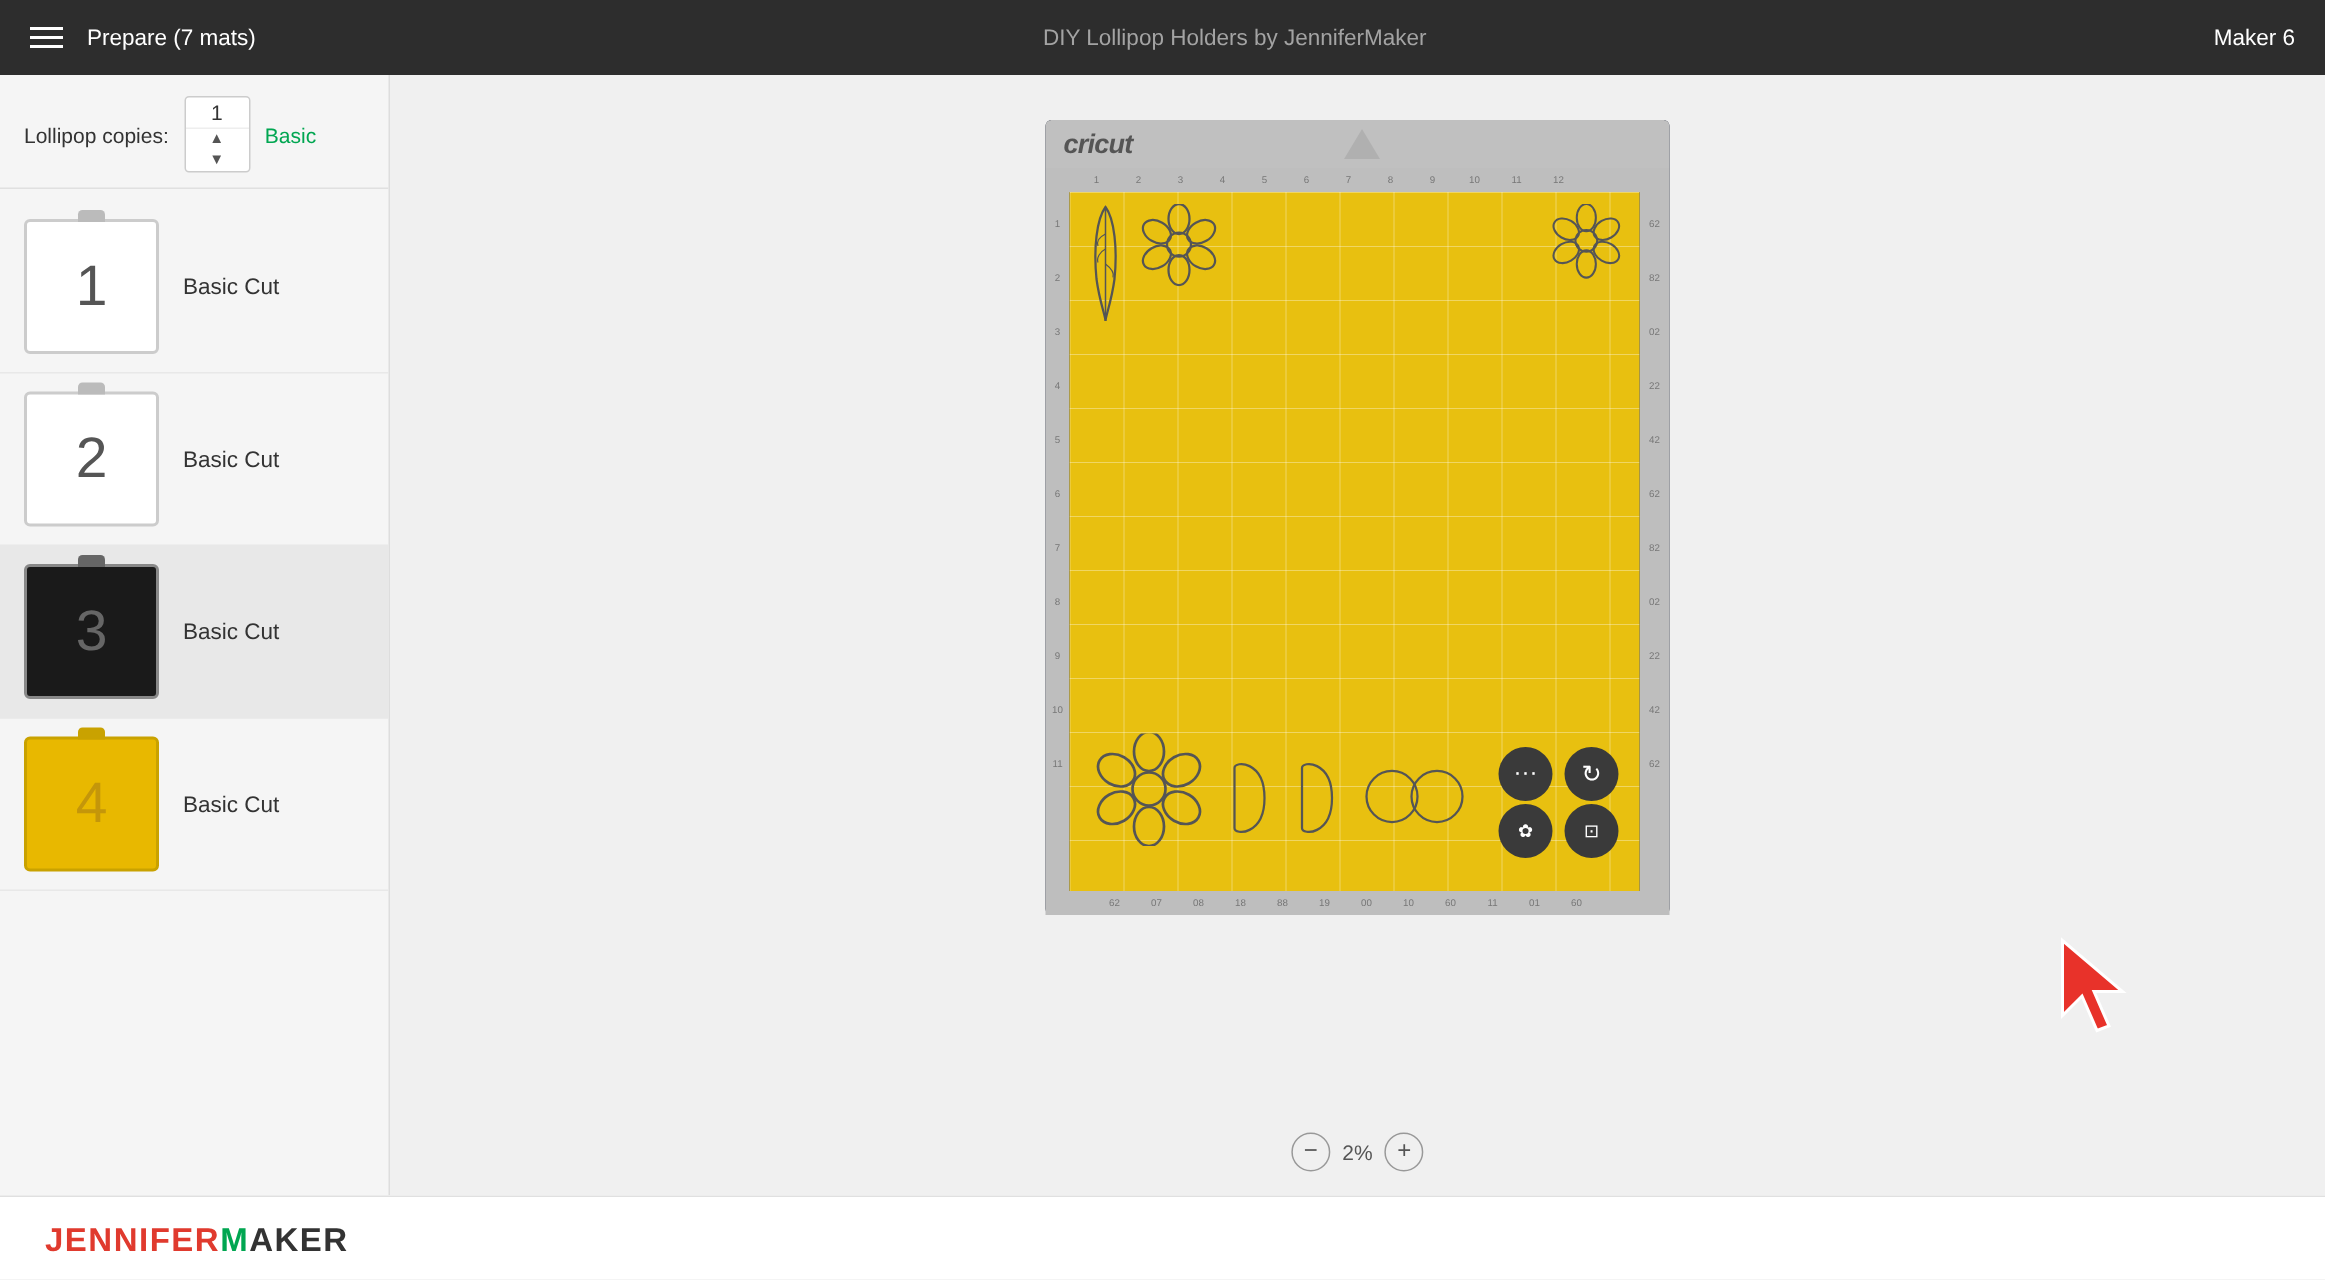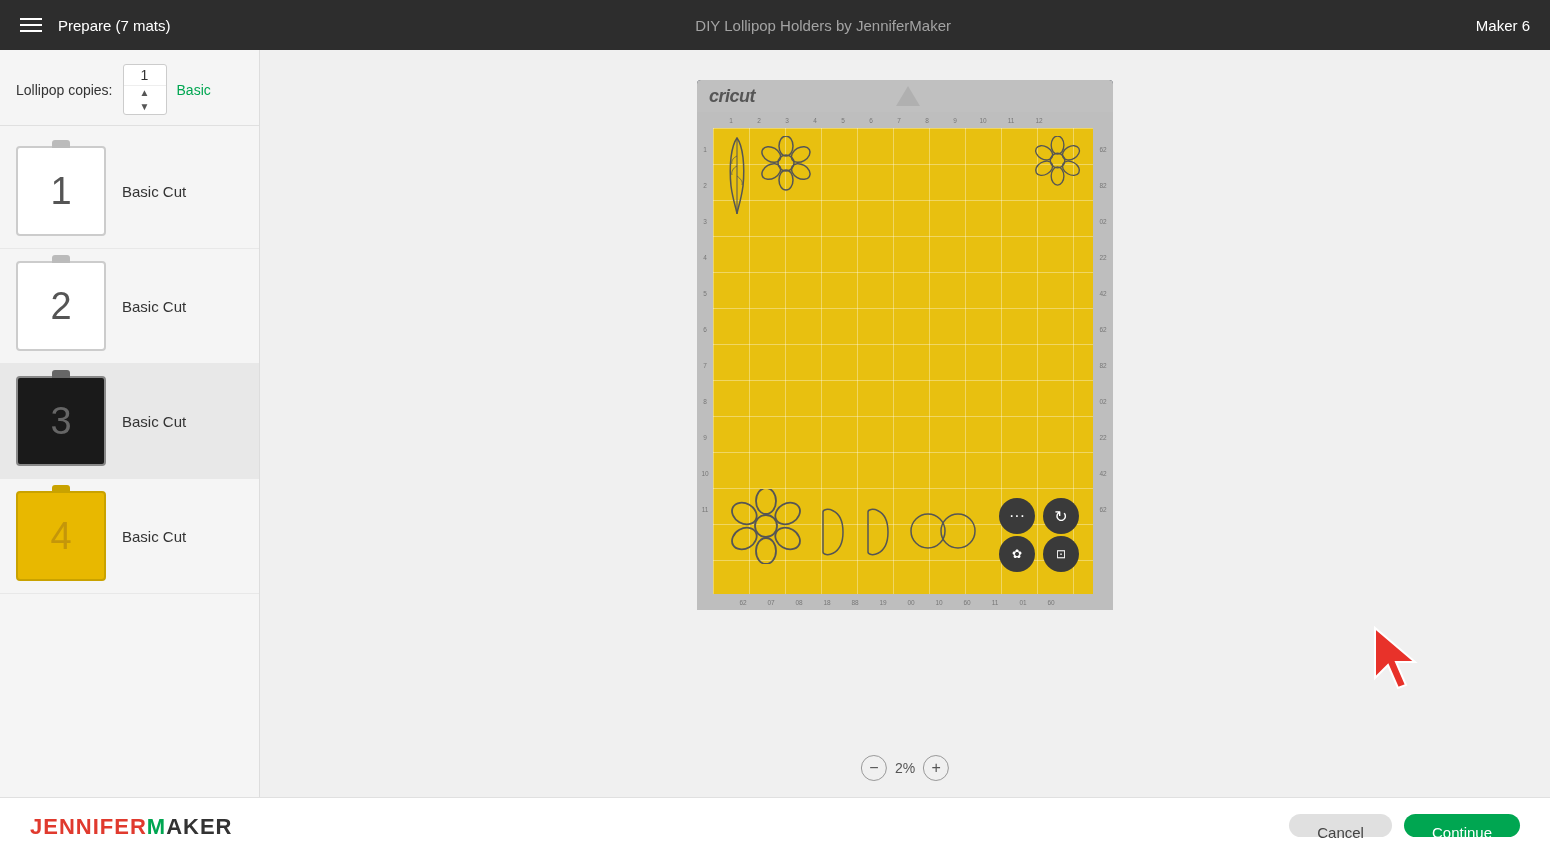--- a/index.html
+++ b/index.html
@@ -679,17 +679,13 @@
       </svg>
     </div>
 
   </div>
 </div>
 
 <div class="footer">
   <div class="footer-logo">
     <span class="ennifer" style="color:#e03a2e;">JENNIFER</span><span style="color:#00a651;font-weight:800;">M</span><span style="color:#333;font-weight:800;">AKER</span>
   </div>
-  <div class="footer-actions">
-    <button class="btn-cancel">Cancel</button>
-    <button class="btn-continue">Continue</button>
-  </div>
 </div>
 
 </body></html>

